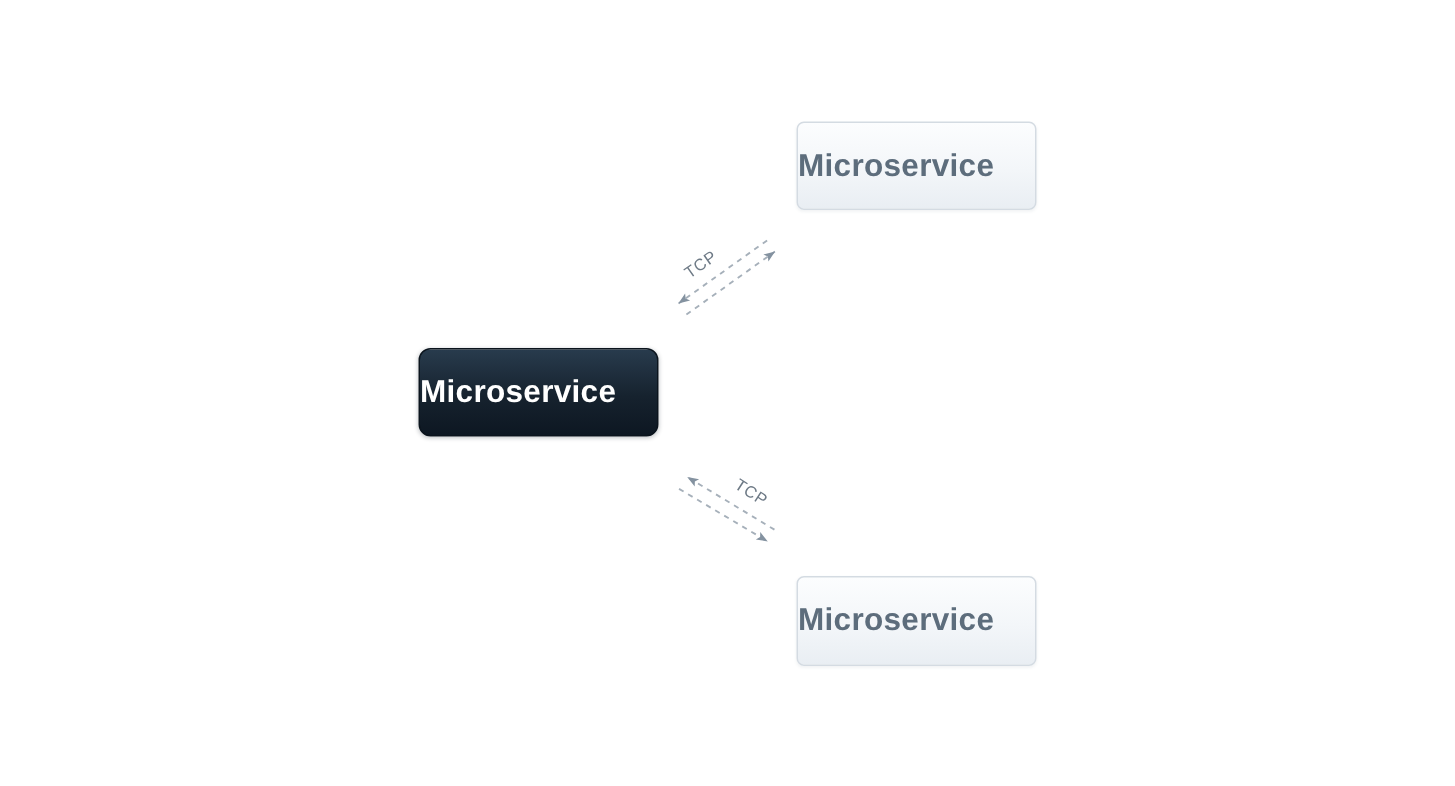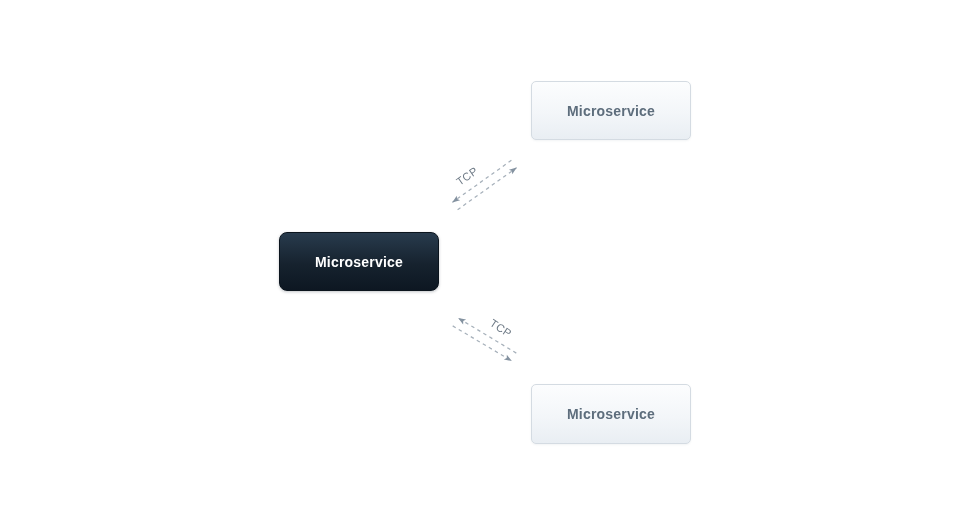--- a/index.html
+++ b/index.html
@@ -20,22 +20,22 @@
     left: 0;
     top: 0;
     pointer-events: none;
   }
   .node {
     position: absolute;
     width: 160px;
     height: 59px;
     display: flex;
     align-items: center;
-    justify-content: center;
-    font-size: 14px;
+    justify-content: flex-start;
+    font-size: 21px;
     font-weight: 700;
     letter-spacing: 0.2px;
     box-sizing: border-box;
   }
   .node.dark {
     background: linear-gradient(180deg, #283b4d 0%, #16222e 55%, #0d1722 100%);
     color: #ffffff;
     border: 1px solid #0b141d;
     border-radius: 8px;
     box-shadow: 0 1px 3px rgba(13, 23, 34, 0.25);

